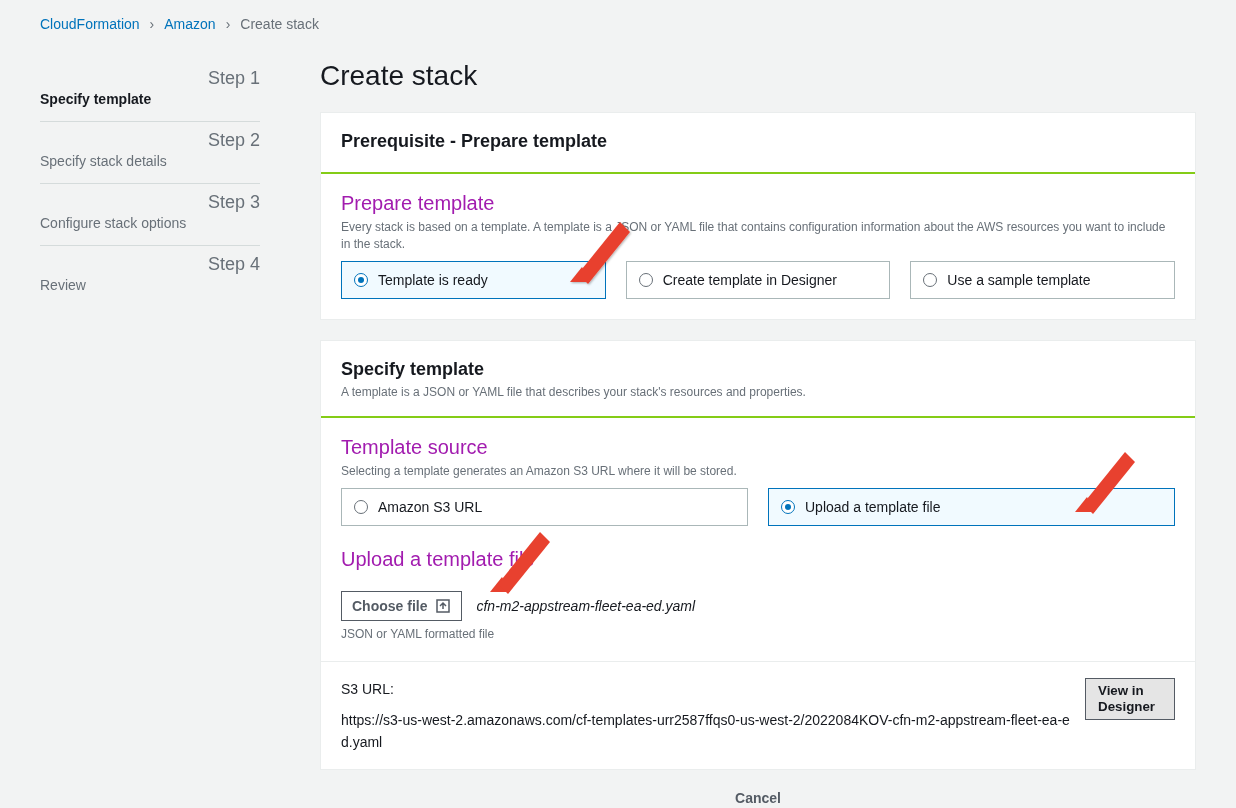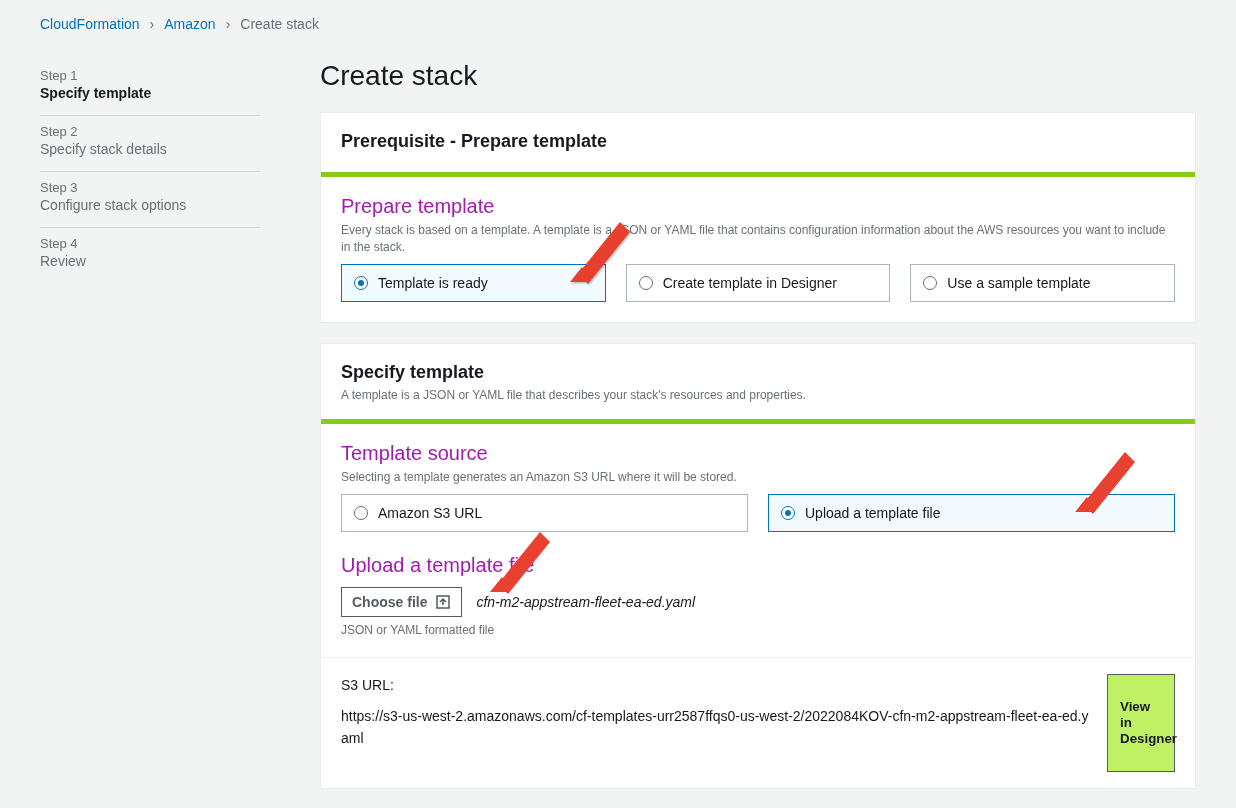--- a/index.html
+++ b/index.html
@@ -21,30 +21,30 @@
   .breadcrumb .current { color: #687078; }
 
   
   .layout { display: flex; gap: 60px; }
   .sidebar { width: 220px; flex-shrink: 0; }
   .main { flex: 1; min-width: 0; }
 
   
   .step { padding: 8px 0 14px 0; border-bottom: 1px solid #d5dbdb; }
   .step:last-child { border-bottom: none; }
-  .step-num { font-size: 13px; color: #687078; margin-bottom: 2px; }
+  .step-num { font-size: 18px; color: #687078; margin-bottom: 2px; text-align: right; }
   .step-title { font-size: 14px; color: #687078; }
   .step.active .step-title { color: #16191f; font-weight: 700; }
 
   
   h1 { font-size: 28px; font-weight: 400; margin-bottom: 20px; }
 
   
   .panel { background: #fff; border: 1px solid #eaeded; margin-bottom: 20px; }
-  .panel-header { padding: 18px 20px 16px 20px; border-bottom: 5px solid #84cc16; }
+  .panel-header { padding: 18px 20px 16px 20px; border-bottom: 2px solid #84cc16; }
   .panel-header h2 { font-size: 18px; font-weight: 700; margin-bottom: 4px; }
   .panel-header .sub { font-size: 12px; color: #687078; line-height: 1.4; }
   .panel-body { padding: 18px 20px 20px 20px; }
 
   .label { font-size: 20px; color: #a21caf; margin-bottom: 4px; }
   .hint { font-size: 12px; color: #687078; line-height: 1.4; margin-bottom: 8px; }
 
   
   .tiles { display: flex; gap: 20px; }
   .tile {
@@ -63,39 +63,39 @@
     border: 1px solid #687078; position: relative; flex-shrink: 0; background:#fff;
   }
   .tile.selected .radio-dot { border-color: #0073bb; }
   .tile.selected .radio-dot::after {
     content: ""; position: absolute; inset: 3px; background: #0073bb; border-radius: 50%;
   }
 
   .tiles.two .tile { flex: 1; }
 
   
-  .upload-row { display: flex; align-items: center; gap: 14px; margin-top: 10px; margin-bottom: 6px; }
+  .upload-row { display: flex; align-items: center; gap: 14px; margin-top: 20px; margin-bottom: 6px; }
   .btn-outline {
     border: 1px solid #545b64; background: #fff; color: #545b64;
     padding: 6px 10px; font-weight: 700; font-size: 14px;
     display: inline-flex; align-items: center; gap: 8px; cursor: pointer;
   }
   .btn-outline svg { width: 16px; height: 16px; }
   .filename { font-style: italic; color: #16191f; }
   .small-hint { font-size: 12px; color: #687078; }
 
   
   .s3row {
     border-top: 1px solid #eaeded; padding: 16px 20px;
     display: flex; align-items: flex-start; gap: 12px; justify-content: space-between;
   }
   .s3row .urlwrap { display: flex; gap: 8px; flex: 1; min-width: 0; line-height: 1.6; flex-wrap: wrap; }
   .s3row .urlwrap .lbl { white-space: nowrap; }
   .s3row .urlwrap .val { word-break: break-all; }
-  .btn-box { border: 1px solid #545b64; background:#bef264; color:#16191f; padding: 24px 12px; font-weight:700; width:68px; text-align:left; line-height:1.2; cursor:pointer;}
+  .btn-box { border: 1px solid #545b64; background:#e5e5e5; color:#16191f; padding: 4px 12px; font-weight:700; width:90px; text-align:left; line-height:1.2; cursor:pointer;}
 
   
   .footer { display: flex; justify-content: flex-end; align-items: center; gap: 18px; margin-top: 12px; flex-direction: column; }
   .btn-link { color: #545b64; font-weight: 700; background: none; border: none; cursor: pointer; font-size: 14px; }
   .btn-primary { background: #ff9900; color:#fff; border:1px solid #ec7211; font-weight:700; padding: 8px 20px; font-size:14px; cursor:pointer;margin-left:23px;}
 
   
   .arrow { position: absolute; pointer-events: none; }
 </style>
 </head>

